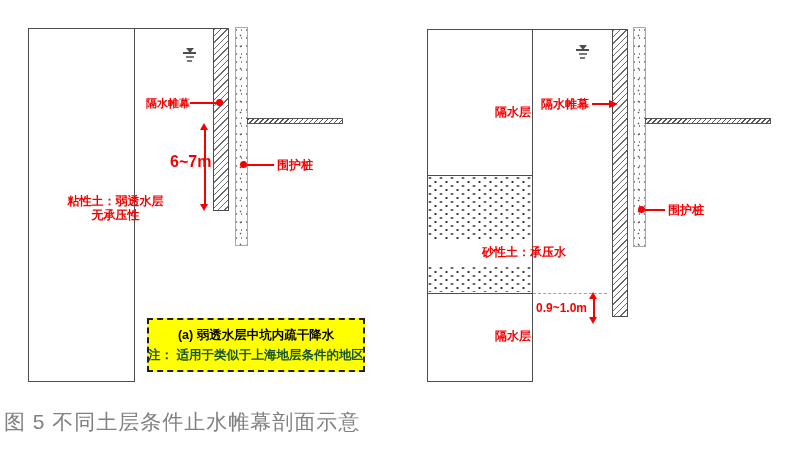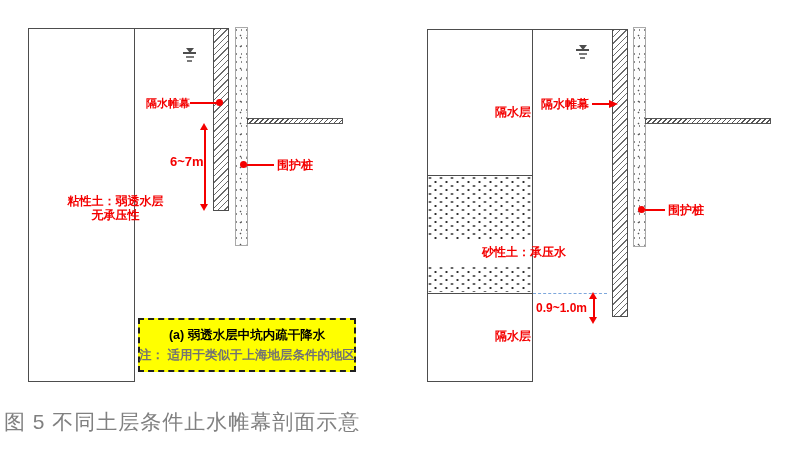--- a/index.html
+++ b/index.html
@@ -39,23 +39,23 @@
 
   
   .water{display:flex;flex-direction:column;align-items:center;}
   .water .wt-tri{width:0;height:0;border-left:4px solid transparent;border-right:4px solid transparent;border-top:5px solid #4d4d4d;}
   .water .w1{width:13px;height:2px;background:#4d4d4d;margin-top:-1px;}
   .water .w2{width:8px;height:2px;background:#7a7a7a;margin-top:2px;}
   .water .w3{width:5px;height:2px;background:#7a7a7a;margin-top:2px;}
 
   
   .note-box{background:#ffff00;border:2px dashed #1f1f1f;box-sizing:border-box;
-     display:flex;flex-direction:column;justify-content:center;align-items:center;gap:3px;}
+     display:flex;flex-direction:column;justify-content:center;align-items:center;gap:3px;margin-left:9px;}
   .note-title{font-size:12.5px;font-weight:bold;color:#000;white-space:nowrap;}
-  .note-text{font-size:12.5px;font-weight:bold;color:#737373;white-space:nowrap;}
+  .note-text{font-size:12.5px;font-weight:bold;color:#14532d;white-space:nowrap;}
 
   .layer-label{text-align:center;}
   .blue-dashed{border-top:1px dashed #7da7dc;height:0;}
 
   .caption{font-size:21px;color:#808080;letter-spacing:1px;white-space:nowrap;}
 </style>
 </head>
 <body>
 
 <div id="canvas">
@@ -81,21 +81,21 @@
 
     <div class="abs red lbl" style="left:146px;top:97px;">隔水帷幕</div>
     <div class="abs leader" style="left:190px;top:102px;width:27px;"></div>
     <div class="abs dot" style="left:216px;top:99px;"></div>
 
     <div class="abs dim-arrow" style="left:200px;top:123px;height:88px;">
       <div class="head-up"></div>
       <div class="shaft"></div>
       <div class="head-down"></div>
     </div>
-    <div class="abs red lbl" style="left:170px;top:156px;font-size:13px;">6~7m</div>
+    <div class="abs red lbl" style="left:170px;top:156px;font-size:16px;">6~7m</div>
 
     <div class="abs dot" style="left:240px;top:161px;"></div>
     <div class="abs leader" style="left:247px;top:164px;width:27px;"></div>
     <div class="abs red lbl" style="left:277px;top:159px;font-size:12px;">围护桩</div>
 
     <div class="abs red lbl12 layer-label" style="left:28px;top:194px;width:109px;">
       <div>粘性土：弱透水层</div>
       <div>无承压性</div>
     </div>
 

